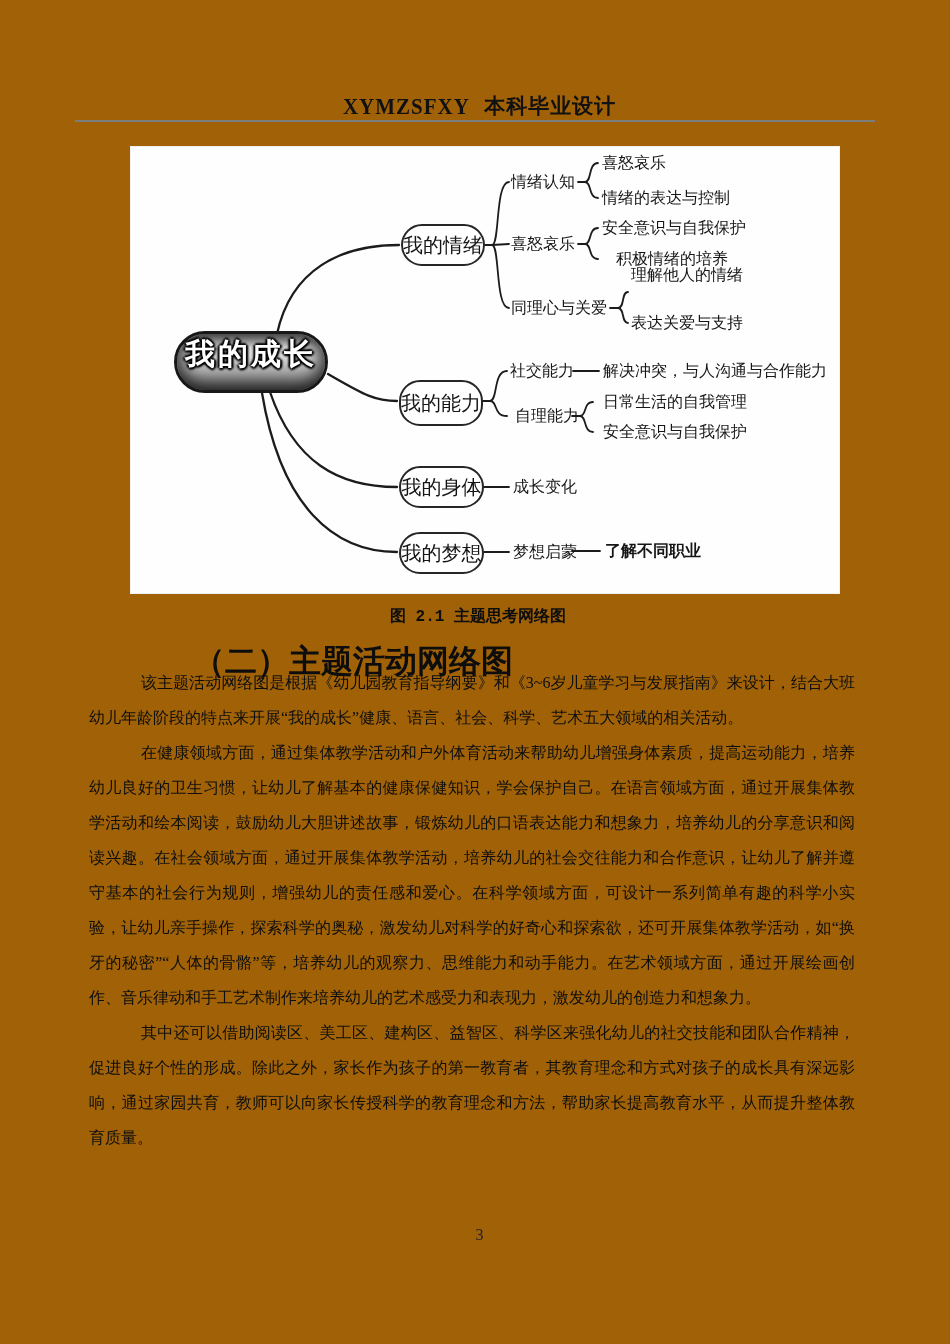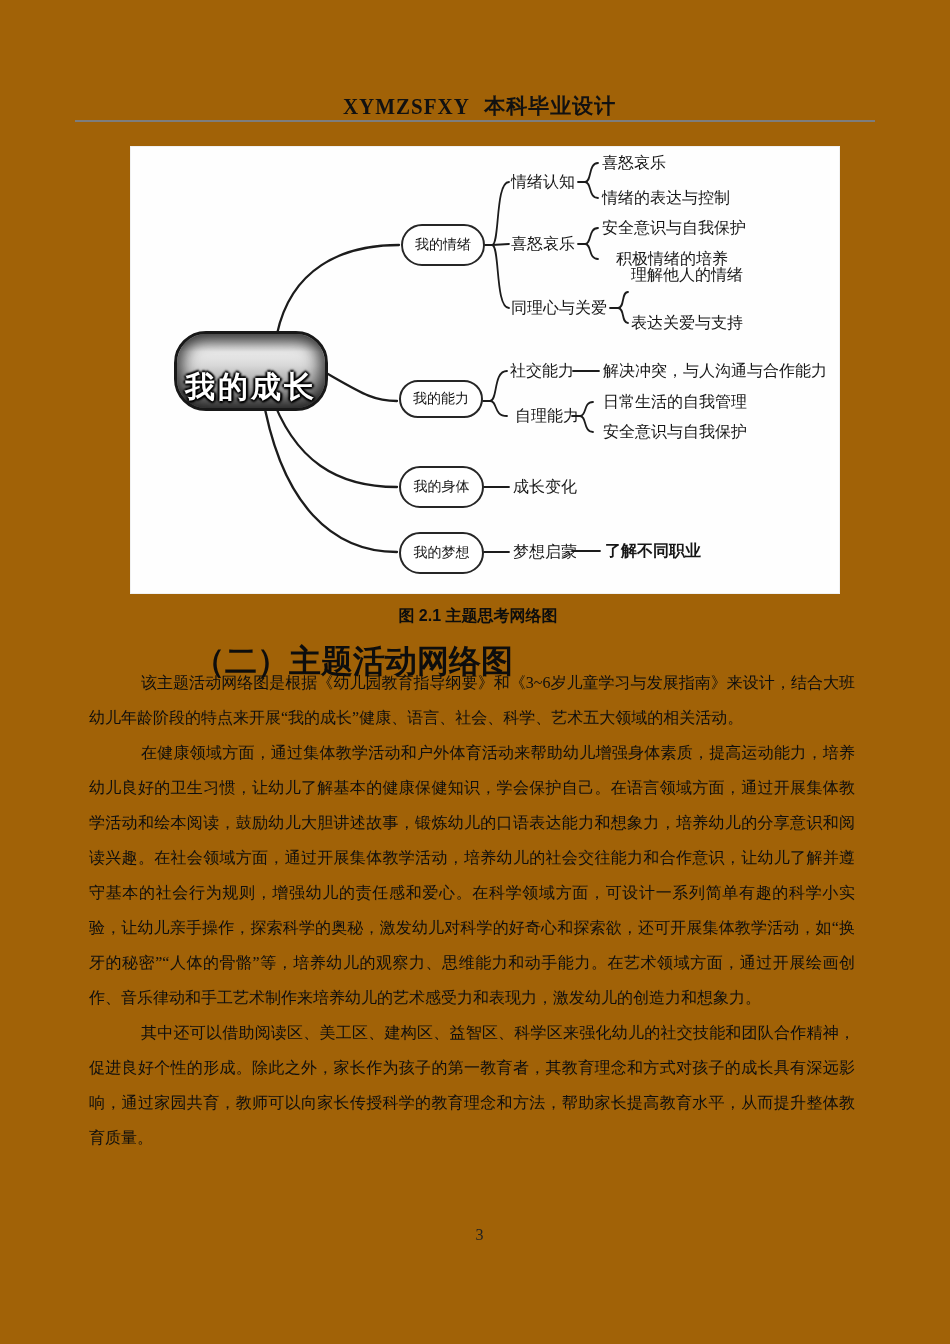--- a/index.html
+++ b/index.html
@@ -27,45 +27,45 @@
   }
   
   .mindmap{
     position:absolute;left:130px;top:146px;width:708px;height:446px;
     background:#fefefe;border:1px solid #f1f1f1;
     font-family:"Liberation Sans","DejaVu Sans",sans-serif;
   }
   .mm-svg{position:absolute;left:0;top:0;width:708px;height:446px;}
   .mm-svg path{stroke:#1c1c1c;fill:none;stroke-linecap:round;}
   .mm-central{
-    position:absolute;left:43px;top:184px;width:154px;height:80px;
+    position:absolute;left:43px;top:184px;width:154px;height:62px;
     border-radius:32px;border:3px solid #181818;box-sizing:border-box;
     background:linear-gradient(180deg,#9f9f9f 0%,#ececec 24%,#d9d9d9 42%,#a3a3a3 70%,#5f5f5f 100%);
     box-shadow:inset 0 0 16px 5px rgba(15,15,15,0.8);
-    display:flex;align-items:flex-end;justify-content:center;
+    display:flex;align-items:flex-start;justify-content:center;
   }
   .mm-central span{
     color:#fff;font-weight:bold;font-size:30px;letter-spacing:3px;
     text-shadow:-2px 0 2px #000,2px 0 2px #000,0 -2px 2px #000,0 2px 2px #000,1px 1px 3px #000;
     white-space:nowrap;
   }
   .mm-node{
     position:absolute;box-sizing:border-box;
     border:2px solid #262626;border-radius:21px;background:#fff;
     display:flex;align-items:center;justify-content:center;
-    font-size:14px;font-weight:500;color:#141414;white-space:nowrap;
+    font-size:20px;font-weight:500;color:#141414;white-space:nowrap;
   }
   .mm-label{
     position:absolute;transform:translateY(-50%);
     font-size:16px;font-weight:500;color:#161616;white-space:nowrap;
   }
   
   .fig-caption{
     position:absolute;top:606px;left:95px;width:766px;text-align:center;
-    font-family:Liberation Sans, sans-serif;
+    font-family:Liberation Mono, monospace;
     font-size:16px;font-weight:bold;color:#0d0d0d;
   }
   .sec-heading{
     position:absolute;top:640px;left:193px;
     font-family:"Liberation Sans","DejaVu Sans",sans-serif;
     font-size:32px;font-weight:bold;color:#0d0d0d;white-space:nowrap;
   }
   .body-text{
     position:absolute;top:665px;left:89px;width:766px;
     font-size:16px;line-height:35px;text-align:justify;color:#0e0e0e;
@@ -126,21 +126,21 @@
       <path d="M 353 340 L 378 340" stroke-width="1.8"></path>
       <path d="M 353 405 L 378 405" stroke-width="1.8"></path>
       <path d="M 441 404 L 469 404" stroke-width="1.8"></path>
     </svg>
 
     <div class="mm-central">
       <span>我的成长</span>
     </div>
 
     <div class="mm-node" style="left:270px;top:77px;width:84px;height:42px;">我的情绪</div>
-    <div class="mm-node" style="left:268px;top:233px;width:84px;height:38px;">我的能力</div>
+    <div class="mm-node" style="left:268px;top:233px;width:84px;height:46px;">我的能力</div>
     <div class="mm-node" style="left:268px;top:319px;width:85px;height:42px;">我的身体</div>
     <div class="mm-node" style="left:268px;top:385px;width:85px;height:42px;">我的梦想</div>
 
     <div class="mm-label" style="left:380px;top:35px;">情绪认知</div>
     <div class="mm-label" style="left:471px;top:16px;">喜怒哀乐</div>
     <div class="mm-label" style="left:471px;top:51px;">情绪的表达与控制</div>
     <div class="mm-label" style="left:380px;top:97px;">喜怒哀乐</div>
     <div class="mm-label" style="left:471px;top:81px;">安全意识与自我保护</div>
     <div class="mm-label" style="left:485px;top:112px;">积极情绪的培养</div>
     <div class="mm-label" style="left:380px;top:161px;">同理心与关爱</div>

